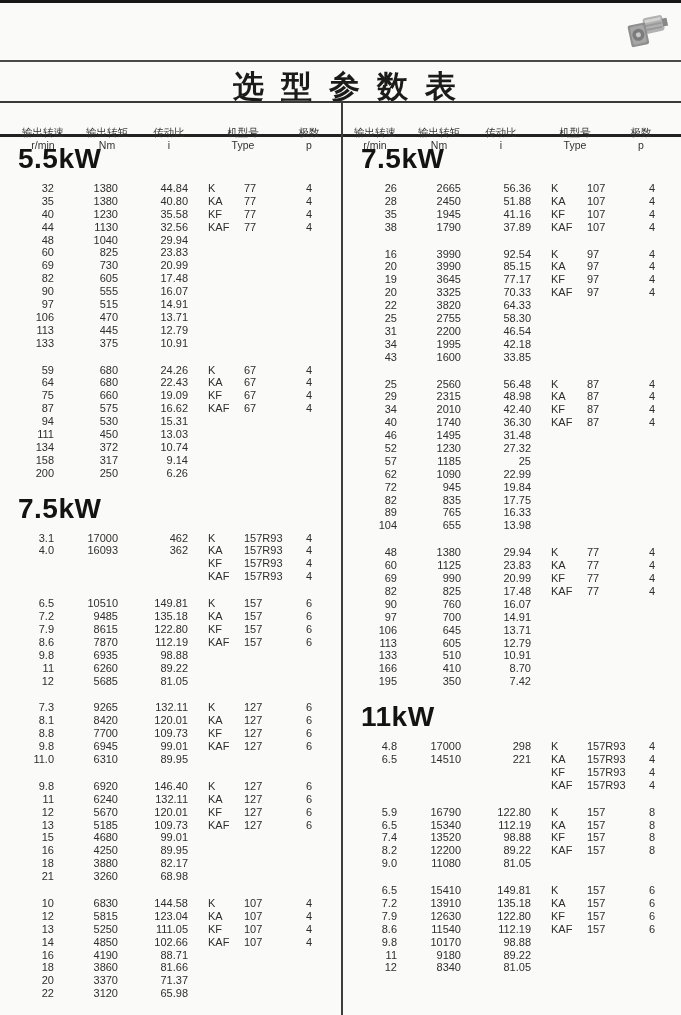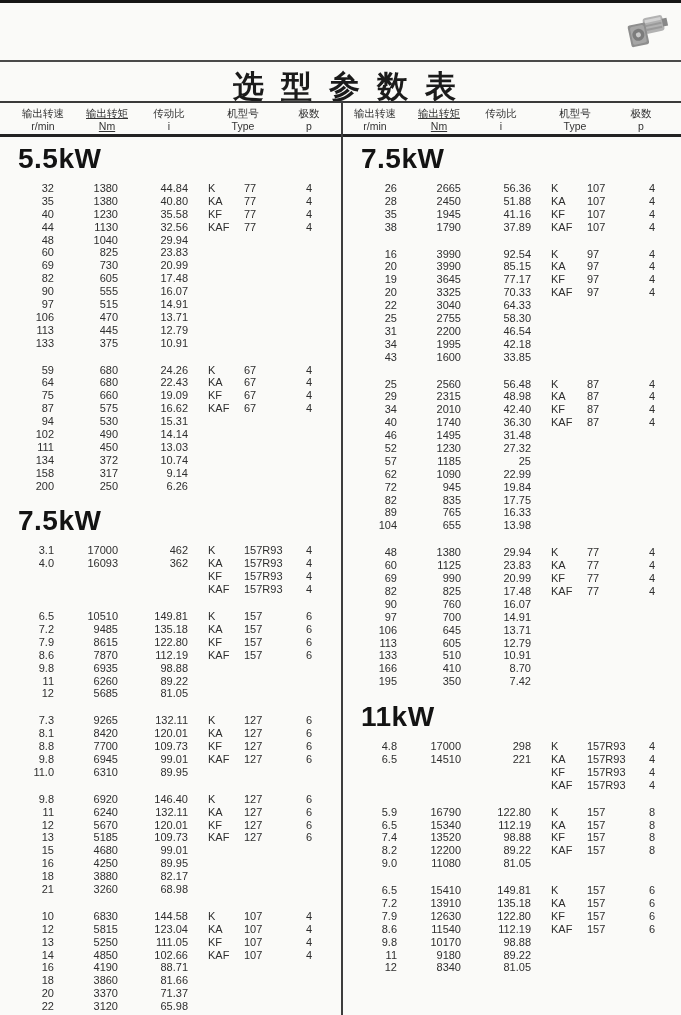--- a/index.html
+++ b/index.html
@@ -20,24 +20,24 @@
     font-size: 31px; font-weight: bold; letter-spacing: 17px; text-indent: 17px;
     color: #1b1b1b;
   }
   .header-band {
     position: absolute; top: 101px; left: 0; width: 681px; height: 31px;
     border-top: 2px solid #3a3a3a; border-bottom: 3px solid #222;
     display: flex; box-sizing: content-box;
   }
   .half-header {
     width: 332px; box-sizing: border-box; padding-left: 12px;
-    display: flex; align-items: center;
+    display: flex; align-items: flex-start; margin-top: 20px;
   }
   .hcell { text-align: center; padding-top: 3px; font-size: 10.5px; line-height: 13px; color: #333; }
-  .hc1 { width: 62px; } .hc2 { width: 66px; text-decoration: underline; } .hc3 { width: 58px; } .hc4 { width: 90px; } .hc5 { width: 42px; }
+  .hc1 { width: 62px; } .hc2 { width: 66px; } .hc3 { width: 58px; } .hc4 { width: 90px; } .hc5 { width: 42px; }
   .vdivider {
     position: absolute; left: 341px; top: 101px; bottom: 0; width: 2px; background: #3d3d3d;
   }
   .table-body {
     position: absolute; top: 137px; left: 0; width: 681px; bottom: 0;
     display: flex; overflow: hidden;
   }
   .table-half { width: 341px; box-sizing: border-box; padding-left: 12px; overflow: hidden; }
   .table-half.right { width: 340px; padding-left: 14px; }
   .section-title {
@@ -270,28 +270,20 @@
         </div>
         <div class="row">
           <div class="c1">94</div>
           <div class="c2">530</div>
           <div class="c3">15.31</div>
           <div class="c4"></div>
           <div class="c5"></div>
           <div class="c6"></div>
         </div>
         <div class="row">
-          <div class="c1">102</div>
-          <div class="c2">490</div>
-          <div class="c3">14.14</div>
-          <div class="c4"></div>
-          <div class="c5"></div>
-          <div class="c6"></div>
-        </div>
-        <div class="row">
           <div class="c1">111</div>
           <div class="c2">450</div>
           <div class="c3">13.03</div>
           <div class="c4"></div>
           <div class="c5"></div>
           <div class="c6"></div>
         </div>
         <div class="row">
           <div class="c1">134</div>
           <div class="c2">372</div>
@@ -649,21 +641,21 @@
         <div class="row">
           <div class="c1">20</div>
           <div class="c2">3325</div>
           <div class="c3">70.33</div>
           <div class="c4">KAF</div>
           <div class="c5">97</div>
           <div class="c6">4</div>
         </div>
         <div class="row">
           <div class="c1">22</div>
-          <div class="c2">3040</div>
+          <div class="c2">3820</div>
           <div class="c3">64.33</div>
           <div class="c4"></div>
           <div class="c5"></div>
           <div class="c6"></div>
         </div>
         <div class="row">
           <div class="c1">25</div>
           <div class="c2">2755</div>
           <div class="c3">58.30</div>
           <div class="c4"></div>

